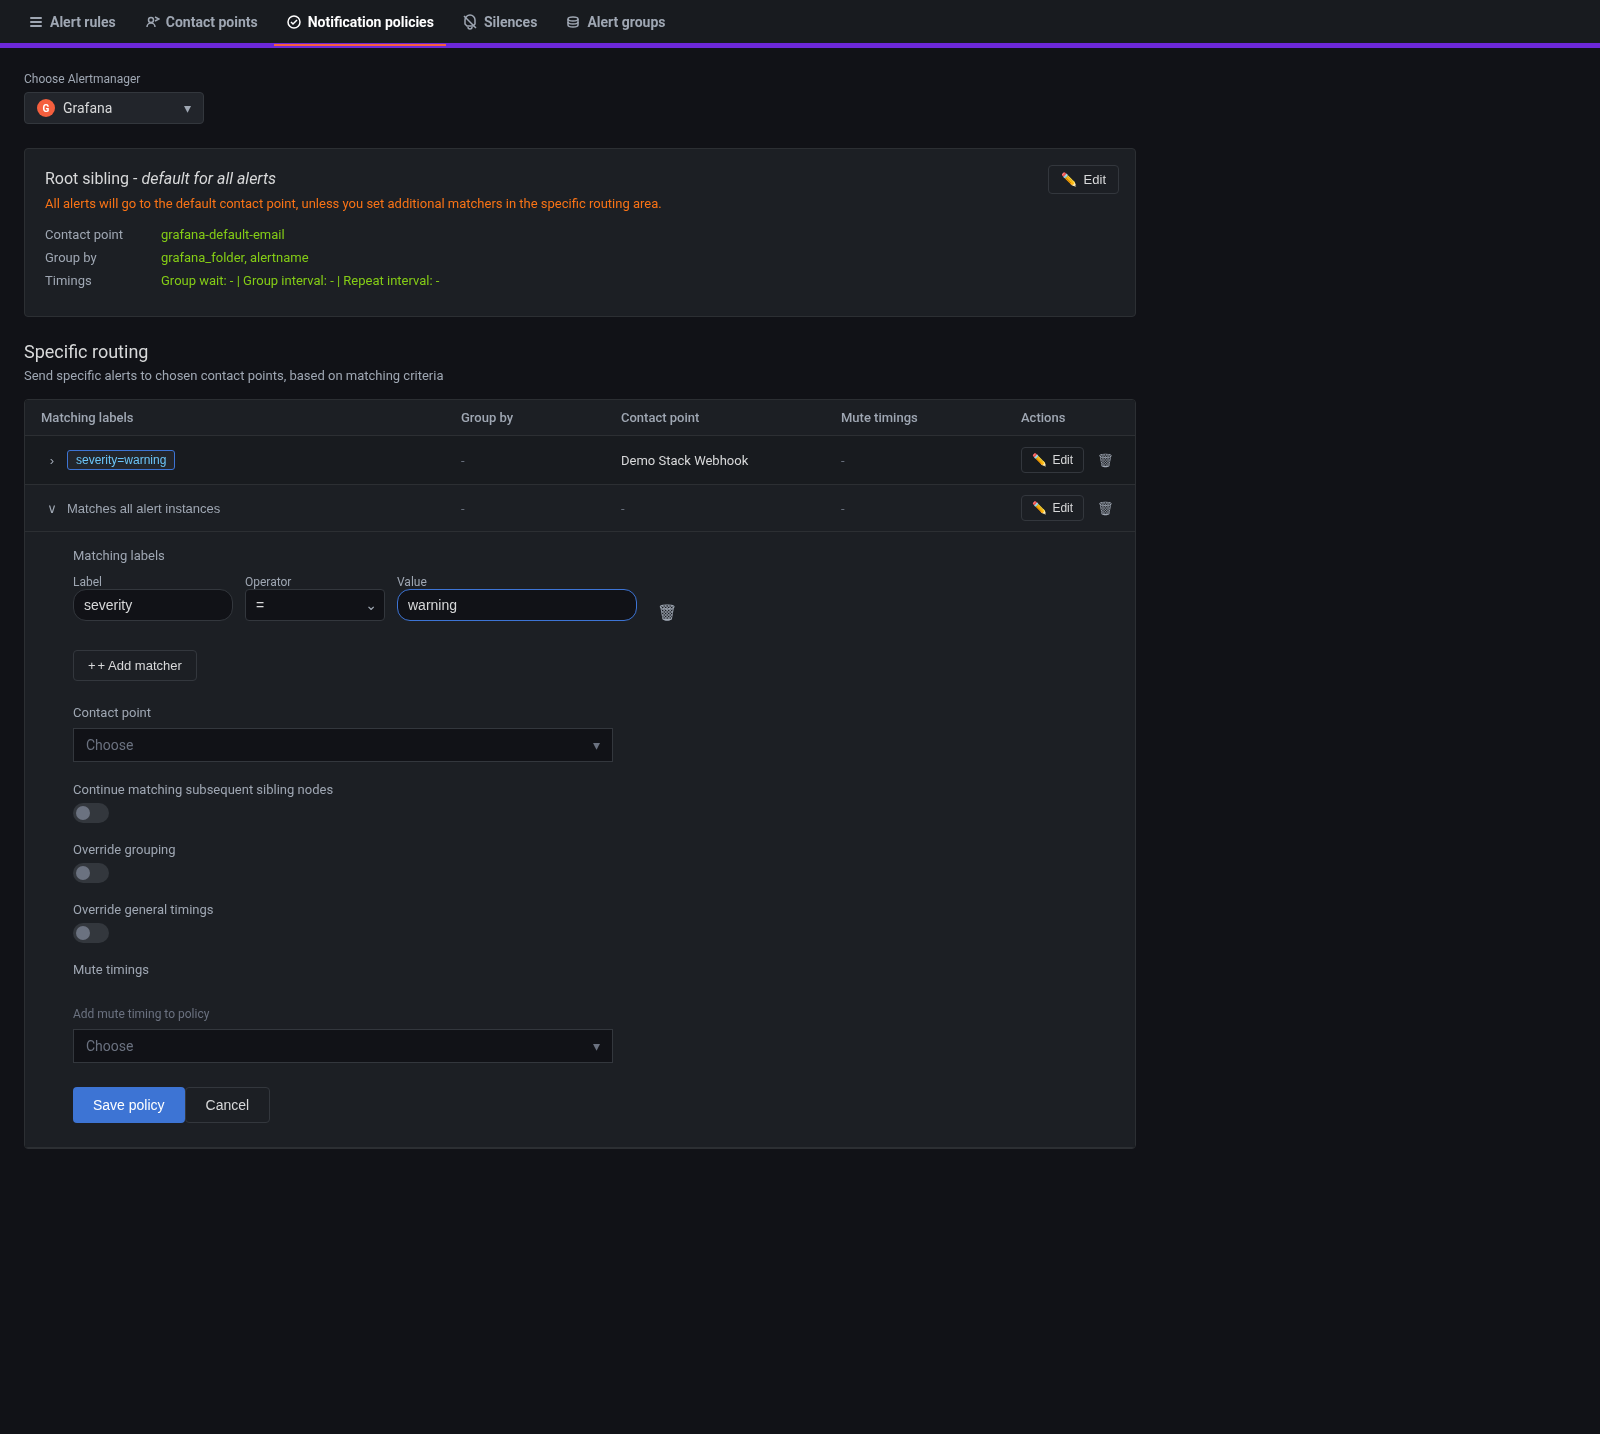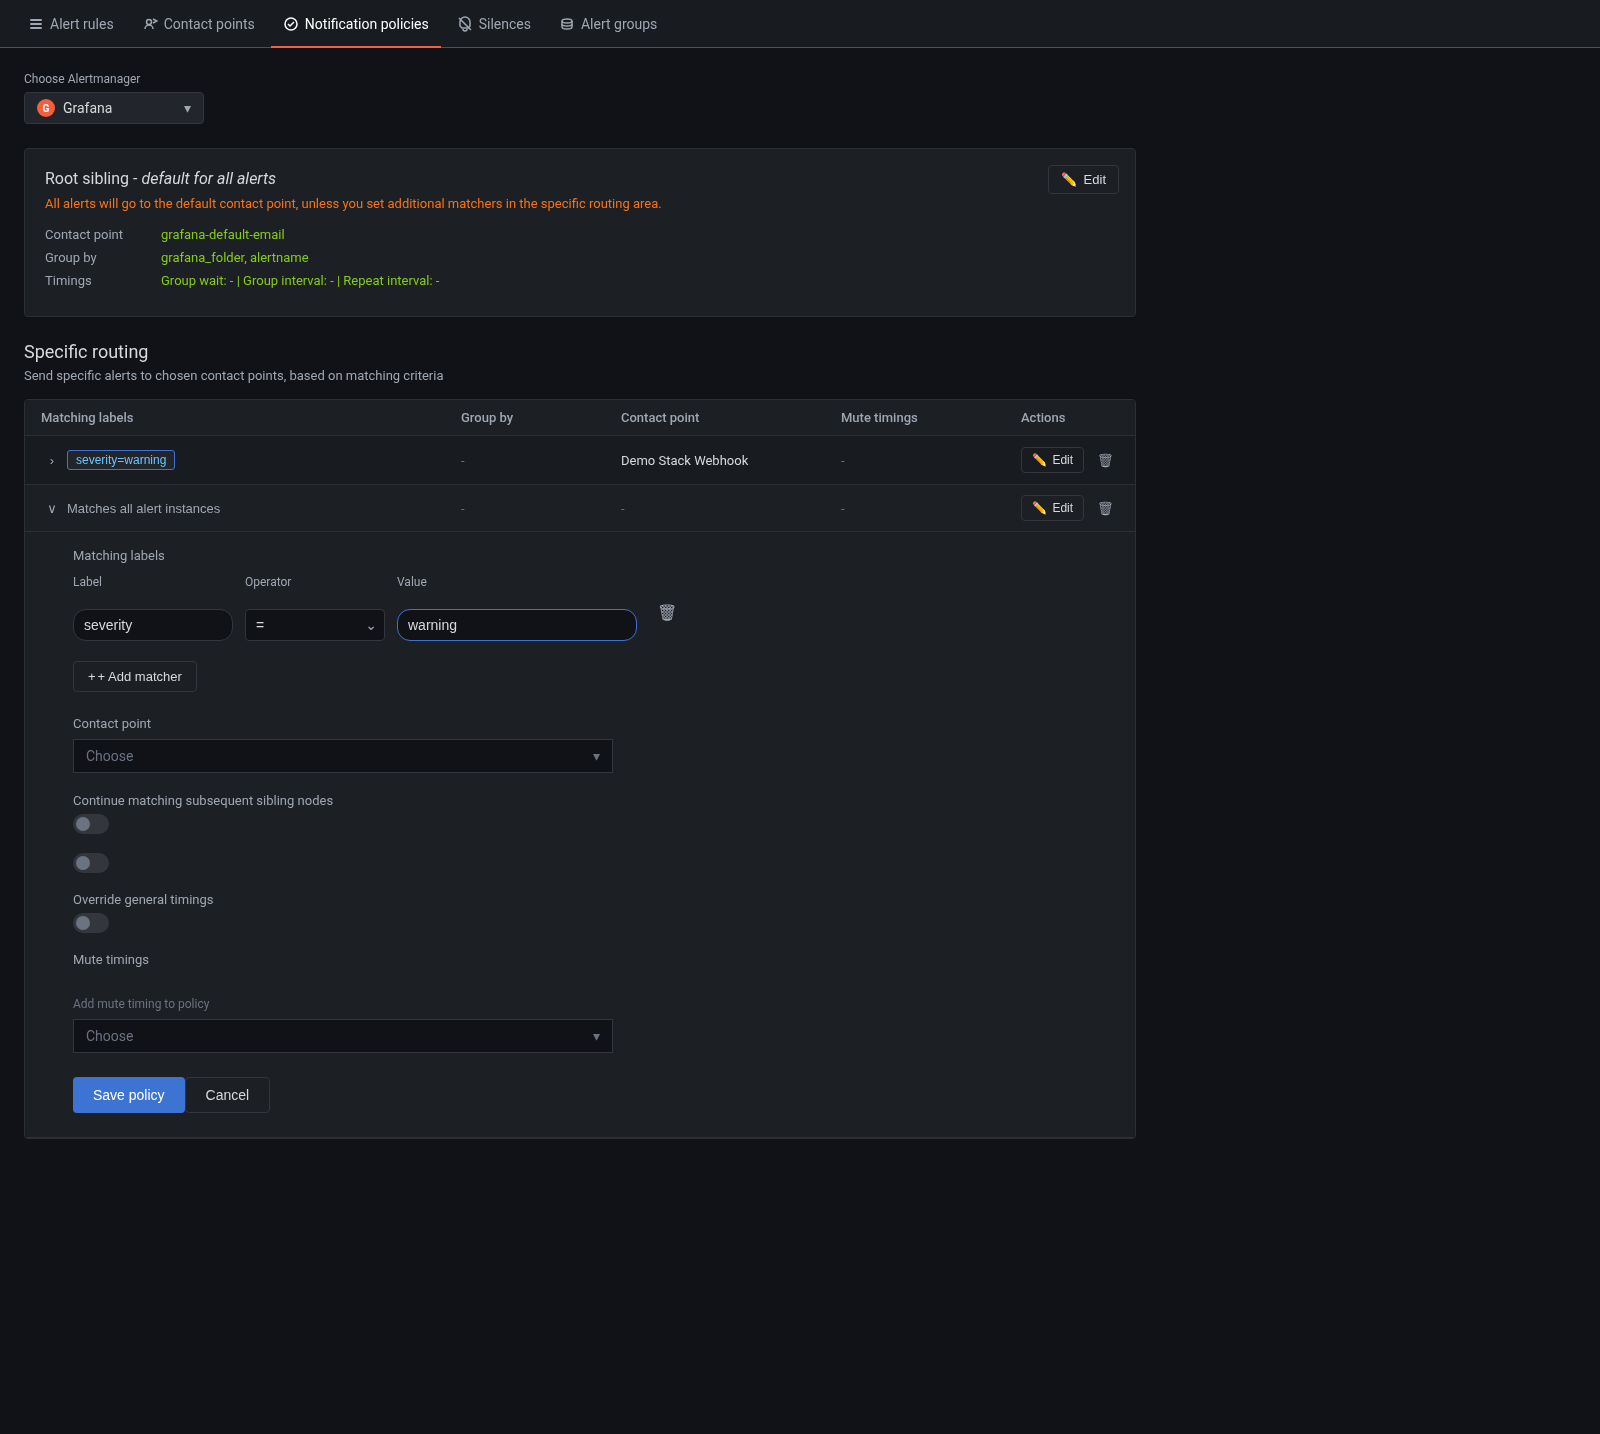--- a/index.html
+++ b/index.html
@@ -8,26 +8,27 @@
       color: #d8d9da;
       font-family: -apple-system, BlinkMacSystemFont, 'Segoe UI', Roboto, sans-serif;
       font-size: 14px;
       width: 1600px;
       min-height: 1434px;
     }
 
     
     .top-nav {
       background: #181b1f;
-      border-bottom: 1px solid #6d28d9;
+      border-bottom: 5px solid #6d28d9;
       display: flex;
       align-items: center;
       height: 48px;
       padding: 0 16px;
       gap: 4px;
+      font-weight: bold;
     }
     .nav-item {
       display: flex;
       align-items: center;
       gap: 6px;
       padding: 0 12px;
       height: 48px;
       color: #9fa7b3;
       cursor: pointer;
       font-size: 14px;
@@ -285,21 +286,21 @@
 
     .label-fields-row {
       display: flex;
       align-items: flex-start;
       gap: 12px;
       margin-bottom: 12px;
     }
     .field-group {
       display: flex;
       flex-direction: column;
-      gap: 20px;
+      gap: 0;
     }
     .field-label-text {
       font-size: 12px;
       color: #9fa7b3;
     }
     .field-input {
       background: #111217;
       border: 1px solid #33373d;
       border-radius: 13px;
       color: #d8d9da;
@@ -635,20 +636,21 @@
             <span>▾</span>
           </div>
         </div>
 
         <div class="toggle-row">
           <div class="toggle-label">Continue matching subsequent sibling nodes</div>
           <div class="toggle-switch"></div>
         </div>
 
         <div class="toggle-row">
+          <div class="toggle-label">Override grouping</div>
           <div class="toggle-switch"></div>
         </div>
 
         <div class="toggle-row">
           <div class="toggle-label">Override general timings</div>
           <div class="toggle-switch"></div>
         </div>
 
         <div class="form-section">
           <div class="form-section-label">Mute timings</div>

